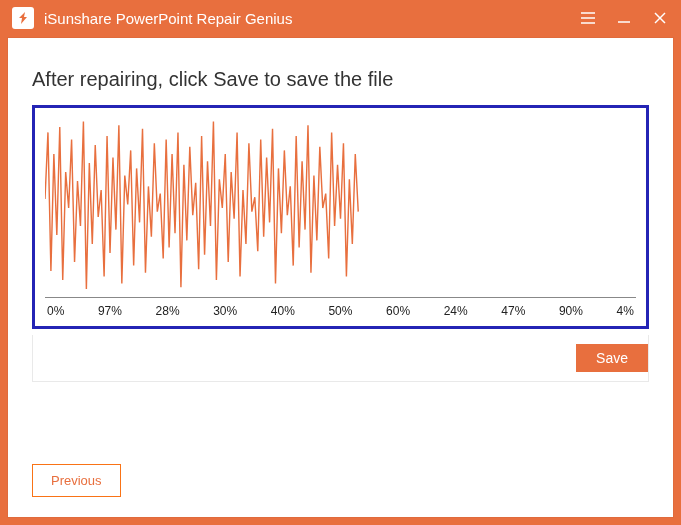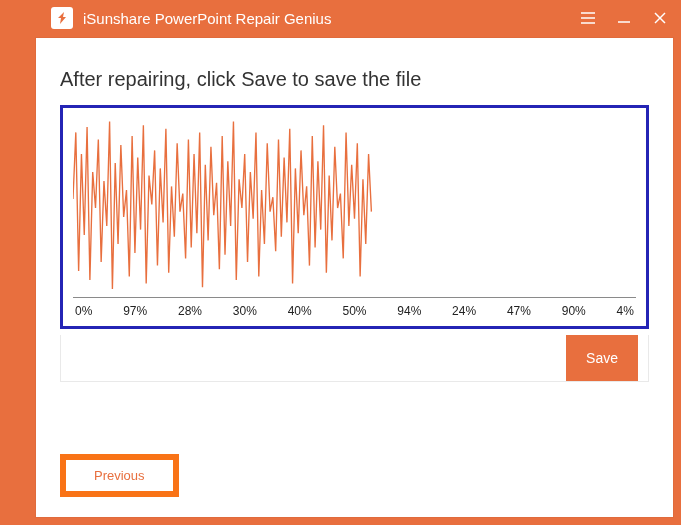--- a/index.html
+++ b/index.html
@@ -15,21 +15,20 @@
     position: relative;
     width: 681px;
     height: 525px;
   }
   .titlebar {
     height: 36px;
     display: flex;
     align-items: center;
     padding: 0 12px;
     color: #fff;
-    margin-left: 39px;
   }
   .logo {
     width: 22px;
     height: 22px;
     background: #fff;
     border-radius: 3px;
     display: flex;
     align-items: center;
     justify-content: center;
     margin-right: 10px;
@@ -55,21 +54,20 @@
     cursor: pointer;
   }
   .content-card {
     position: absolute;
     left: 8px;
     right: 8px;
     top: 38px;
     bottom: 8px;
     background: #fff;
     box-shadow: 0 0 0 1px rgba(0,0,0,0.03);
-    margin-left: 28px;
   }
   .instruction {
     padding: 30px 24px 14px 24px;
     font-size: 20px;
     color: #333;
   }
   .chart-box {
     margin: 0 24px;
     border: 3px solid #2424b5;
     padding: 10px 10px 6px 10px;
@@ -91,42 +89,42 @@
     font-size: 12px;
     color: #222;
     padding: 6px 2px 2px 2px;
   }
   .save-row {
     margin: 6px 24px 0 24px;
     border: 1px solid #e9e9e9;
     border-top: none;
     height: 46px;
     display: flex;
+    align-items: center;
     justify-content: flex-end;
-    padding-right: 10px;
   }
   .save-btn {
     background: #e86f3e;
     color: #fff;
     border: none;
     font-size: 14px;
     padding: 6px 20px;
     cursor: pointer;
   }
   .footer-row {
     position: absolute;
     left: 24px;
     bottom: 20px;
   }
   .prev-btn {
     background: #fff;
-    border: 6px solid #f97316;
+    border: 1px solid #f97316;
     color: #e86f3e;
     font-size: 13px;
-    padding: 8px 28px;
+    padding: 8px 18px;
     cursor: pointer;
   }
 </style>
 </head>
 <body>
 
 <div class="window">
   <div class="titlebar">
     <div class="logo">
       <svg width="16" height="16" viewBox="0 0 16 16">
@@ -166,21 +164,21 @@
             <path d="M0.0 81.0 L2.9 14.4 L5.8 153.0 L8.7 36.0 L11.6 117.0 L14.5 9.0 L17.4 162.0 L20.3 54.0 L23.2 90.0 L26.1 21.6 L29.0 144.0 L31.9 63.0 L34.8 108.0 L37.7 3.6 L40.6 171.0 L43.5 45.0 L46.4 126.0 L49.3 27.0 L52.2 99.0 L55.1 72.0 L58.0 158.4 L60.9 18.0 L63.8 135.0 L66.7 39.6 L69.6 111.6 L72.5 7.2 L75.4 165.6 L78.3 57.6 L81.2 86.4 L84.1 32.4 L87.0 147.6 L89.9 50.4 L92.8 104.4 L95.7 10.8 L98.6 154.8 L101.5 68.4 L104.4 118.8 L107.3 25.2 L110.2 93.6 L113.1 75.6 L116.0 140.4 L118.9 21.6 L121.8 129.6 L124.7 36.0 L127.6 115.2 L130.5 14.4 L133.4 169.2 L136.3 46.8 L139.2 122.4 L142.1 28.8 L145.0 97.2 L147.9 64.8 L150.8 151.2 L153.7 18.0 L156.6 136.8 L159.5 43.2 L162.4 108.0 L165.3 3.6 L168.2 162.0 L171.1 61.2 L174.0 90.0 L176.9 36.0 L179.8 144.0 L182.7 54.0 L185.6 100.8 L188.5 14.4 L191.4 158.4 L194.3 72.0 L197.2 126.0 L200.1 25.2 L203.0 93.6 L205.9 79.2 L208.8 133.2 L211.7 21.6 L214.6 118.8 L217.5 39.6 L220.4 104.4 L223.3 10.8 L226.2 165.6 L229.1 50.4 L232.0 115.2 L234.9 32.4 L237.8 97.2 L240.7 68.4 L243.6 147.6 L246.5 18.0 L249.4 129.6 L252.3 43.2 L255.2 111.6 L258.1 7.2 L261.0 154.8 L263.9 57.6 L266.8 122.4 L269.7 28.8 L272.6 90.0 L275.5 75.6 L278.4 140.4 L281.3 14.4 L284.2 108.0 L287.1 46.8 L290.0 100.8 L292.9 25.2 L295.8 158.4 L298.7 61.2 L301.6 126.0 L304.5 36.0 L307.4 93.6 " fill="none" stroke="#e86f3e" stroke-width="1.4"></path>
           </svg>
       </div>
       <div class="chart-axis" id="chart-axis">
           <span>0%</span>
           <span>97%</span>
           <span>28%</span>
           <span>30%</span>
           <span>40%</span>
           <span>50%</span>
-          <span>94%</span>
+          <span>60%</span>
           <span>24%</span>
           <span>47%</span>
           <span>90%</span>
           <span>4%</span>
         </div>
     </div>
 
     <div class="save-row">
       <button class="save-btn">Save</button>
     </div>

